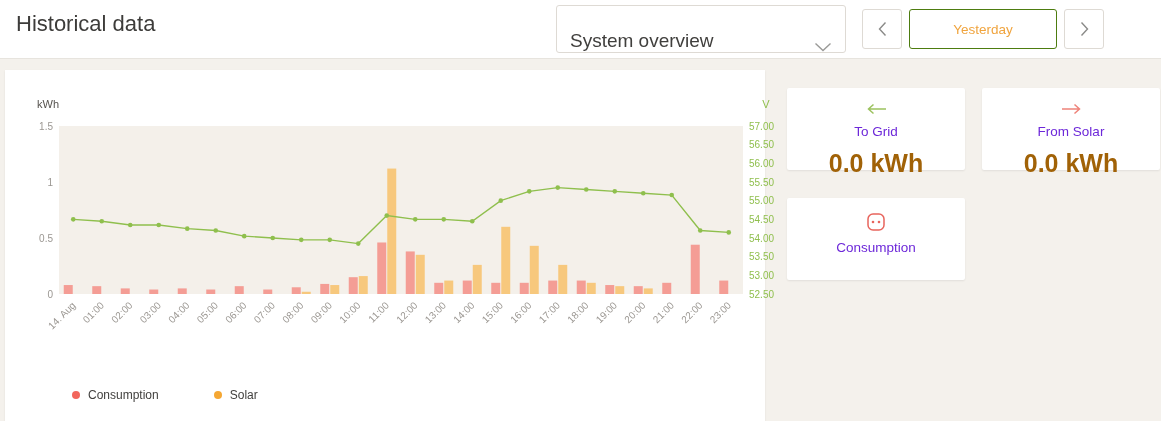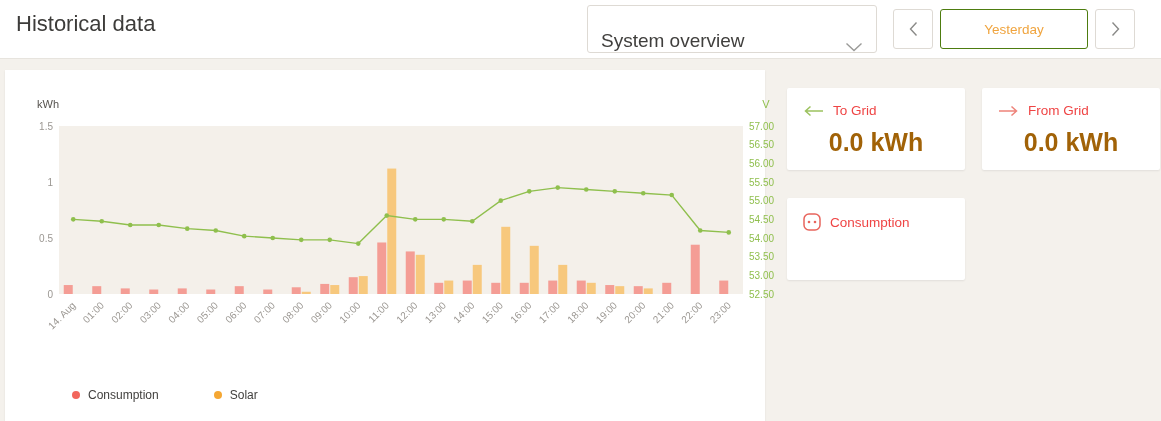--- a/index.html
+++ b/index.html
@@ -7,21 +7,21 @@
   body {
     width:1161px; height:421px;
     background:#f4f1ec;
     font-family:"Liberation Sans", sans-serif;
     overflow:hidden;
   }
   .header {
     height:59px; background:#ffffff;
     border-bottom:1px solid #e7e4de;
     display:flex; align-items:flex-start;
-    padding:5px 26px 0 16px;
+    padding:5px 57px 0 16px;
   }
   .page-title {
     font-size:22px; font-weight:400; color:#3d3c3a;
     line-height:38px; margin:0;
   }
   .header-controls { margin-left:auto; display:flex; align-items:center; }
   .select {
     width:290px; height:48px; background:#fff;
     border:1px solid #dedad4; border-radius:3px;
     display:flex; align-items:flex-end; justify-content:space-between;
@@ -56,21 +56,21 @@
   .cards {
     margin-left:22px; margin-top:18px;
     display:grid; grid-template-columns:178px 178px;
     column-gap:17px; row-gap:28px; align-content:start;
   }
   .card {
     background:#fff; height:82px; border-radius:2px;
     box-shadow:0 1px 2px rgba(0,0,0,0.08);
     padding:15px 16px;
   }
-  .card-head { display:flex; align-items:center; gap:9px; font-size:13.5px; color:#ef4444; }
+  .card-head { display:flex; align-items:center; gap:9px; font-size:13.5px; color:#6d28d9;flex-direction:column; }
   .card-icon { display:flex; align-items:center; }
   .card-value { text-align:center; font-size:25px; color:#a16207; margin-top:10px; font-weight:700; }
 </style>
 </head>
 <body>
 
 <div class="header">
   <h1 class="page-title">Historical data</h1>
   <div class="header-controls">
     <div class="select">
@@ -233,21 +233,21 @@
       <div class="card-value">0.0 kWh</div>
     </div>
 
     <div class="card">
       <div class="card-head">
         <span class="card-icon">
           <svg width="21" height="12" viewBox="0 0 21 12">
               <path d="M1 6 H18 M13.5 1.5 L18.5 6 L13.5 10.5" fill="none" stroke="#ee837a" stroke-width="1.5"></path>
             </svg>
         </span>
-        <span>From Grid</span>
+        <span>From Solar</span>
       </div>
       <div class="card-value">0.0 kWh</div>
     </div>
 
 
     <div class="card">
       <div class="card-head">
         <span class="card-icon">
           <svg width="18" height="18" viewBox="0 0 18 18">
             <rect x="1" y="1" width="16" height="16" rx="5" fill="none" stroke="#e8645c" stroke-width="1.5"></rect>

